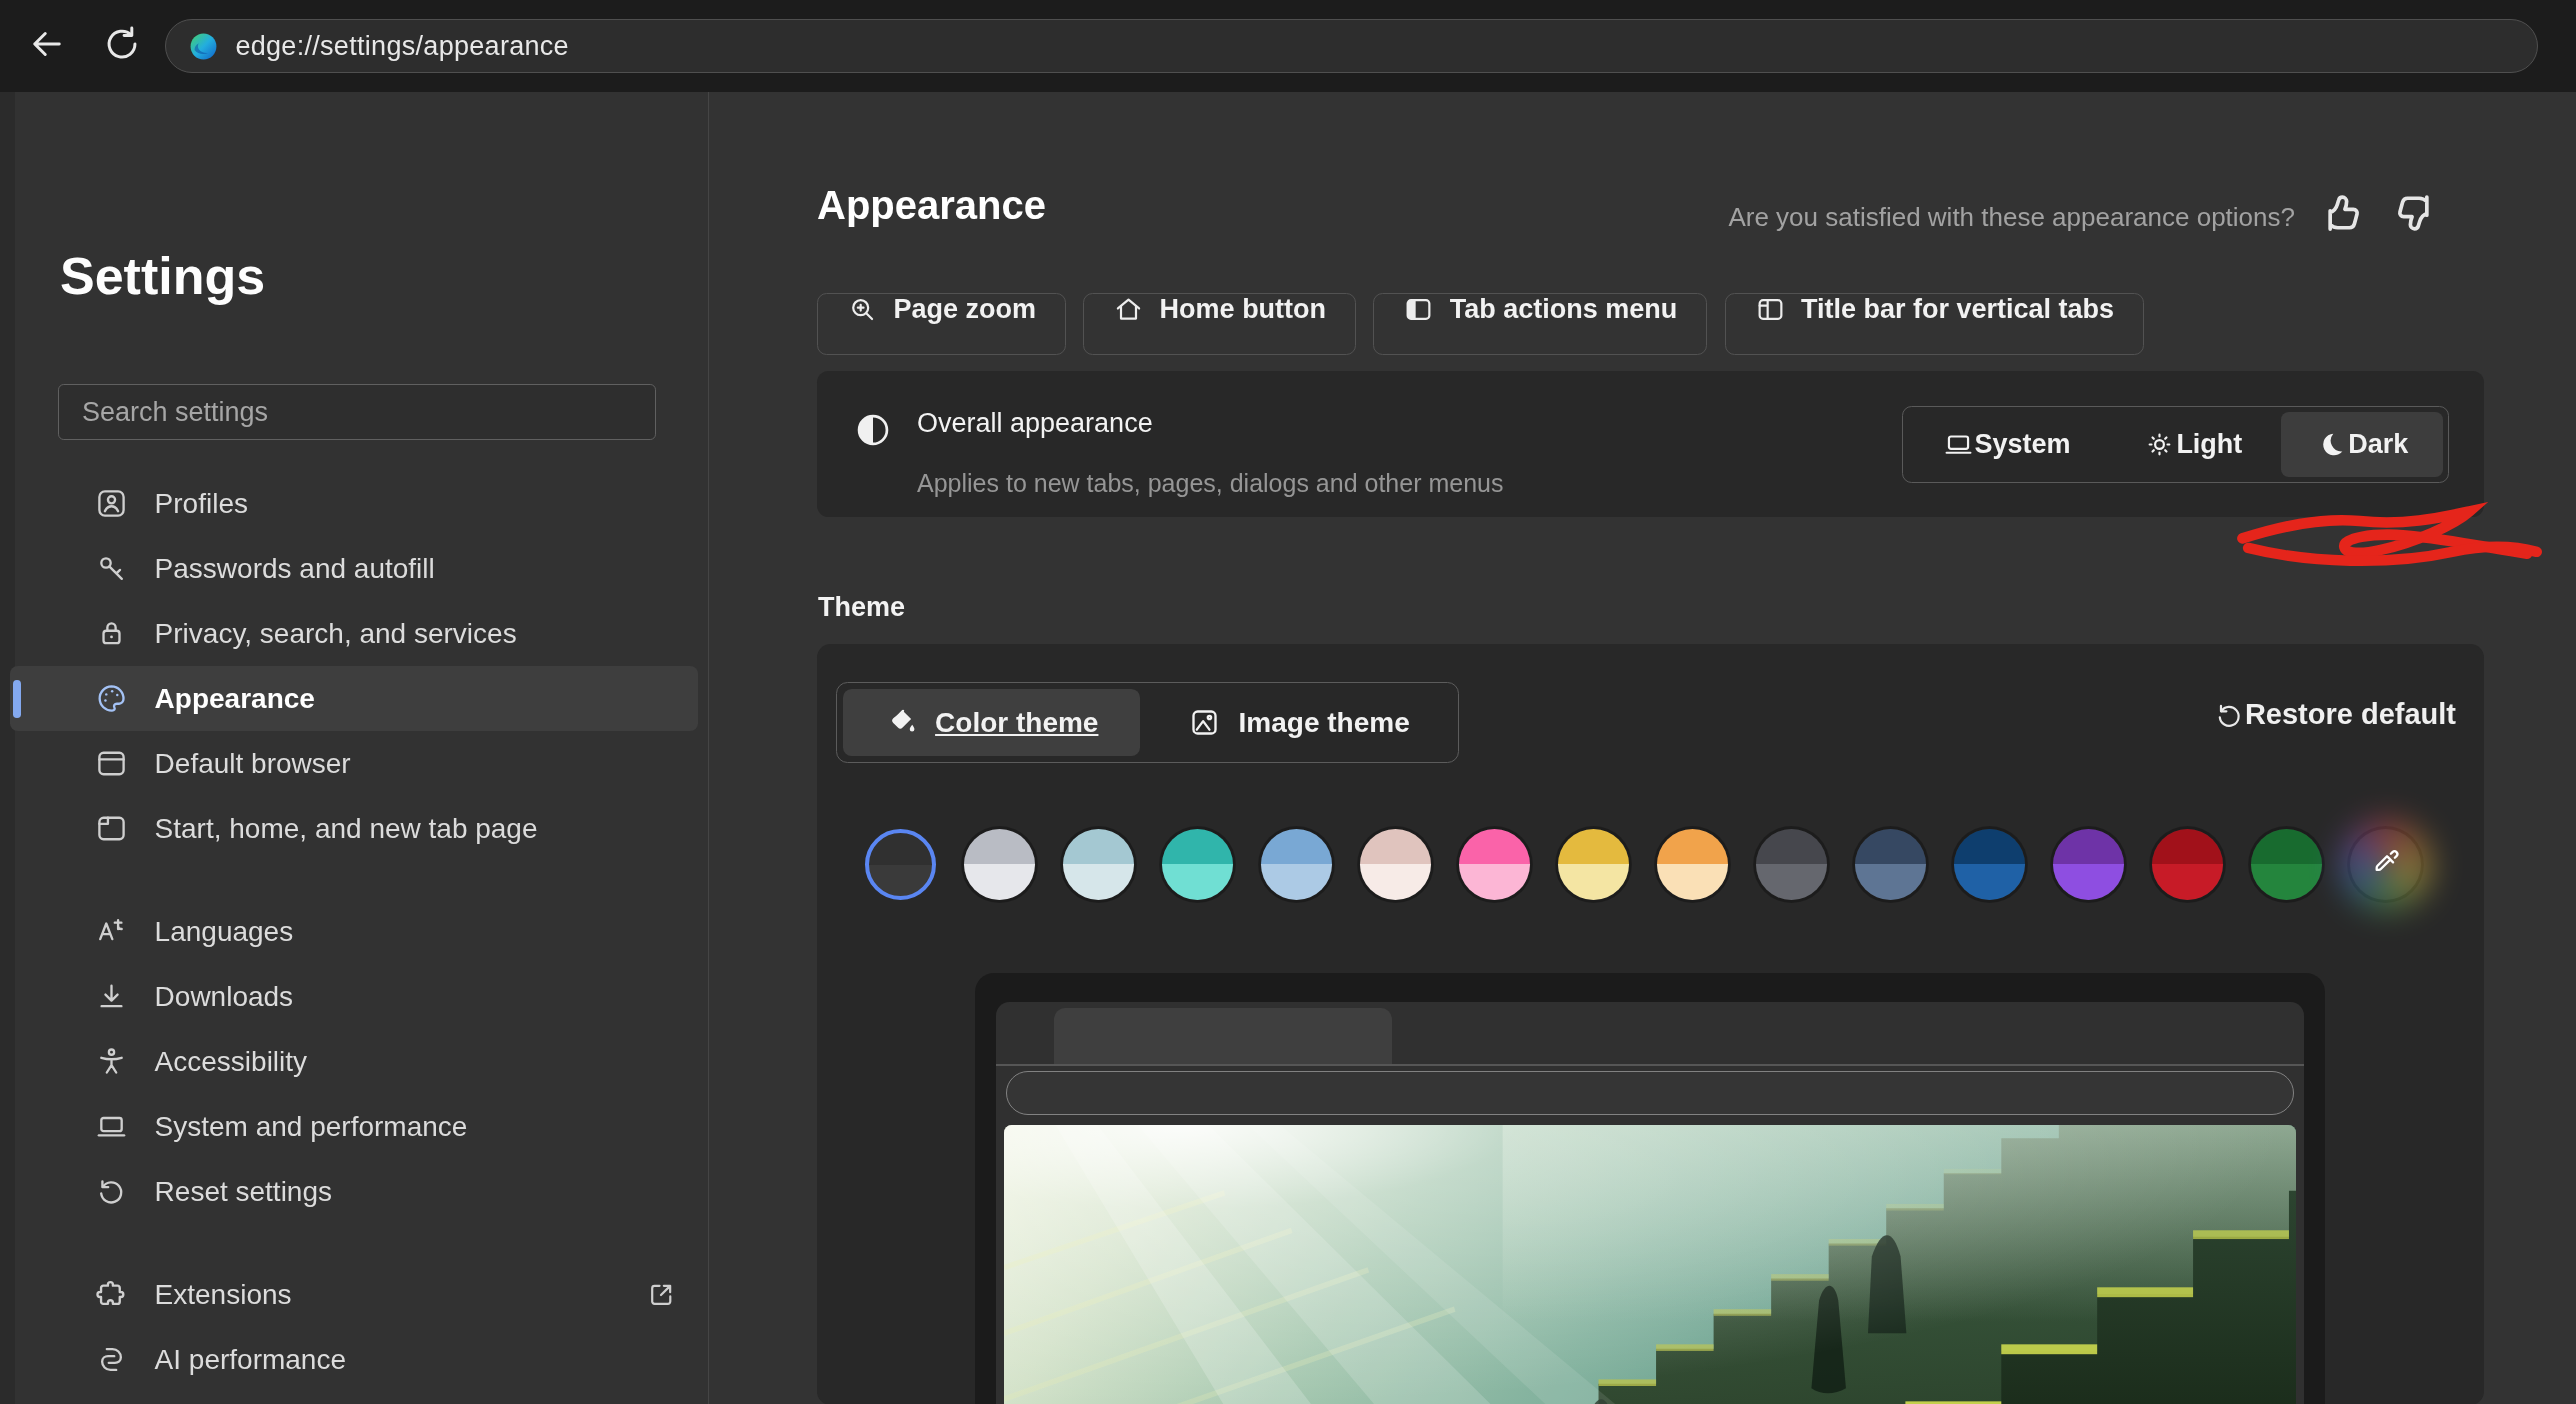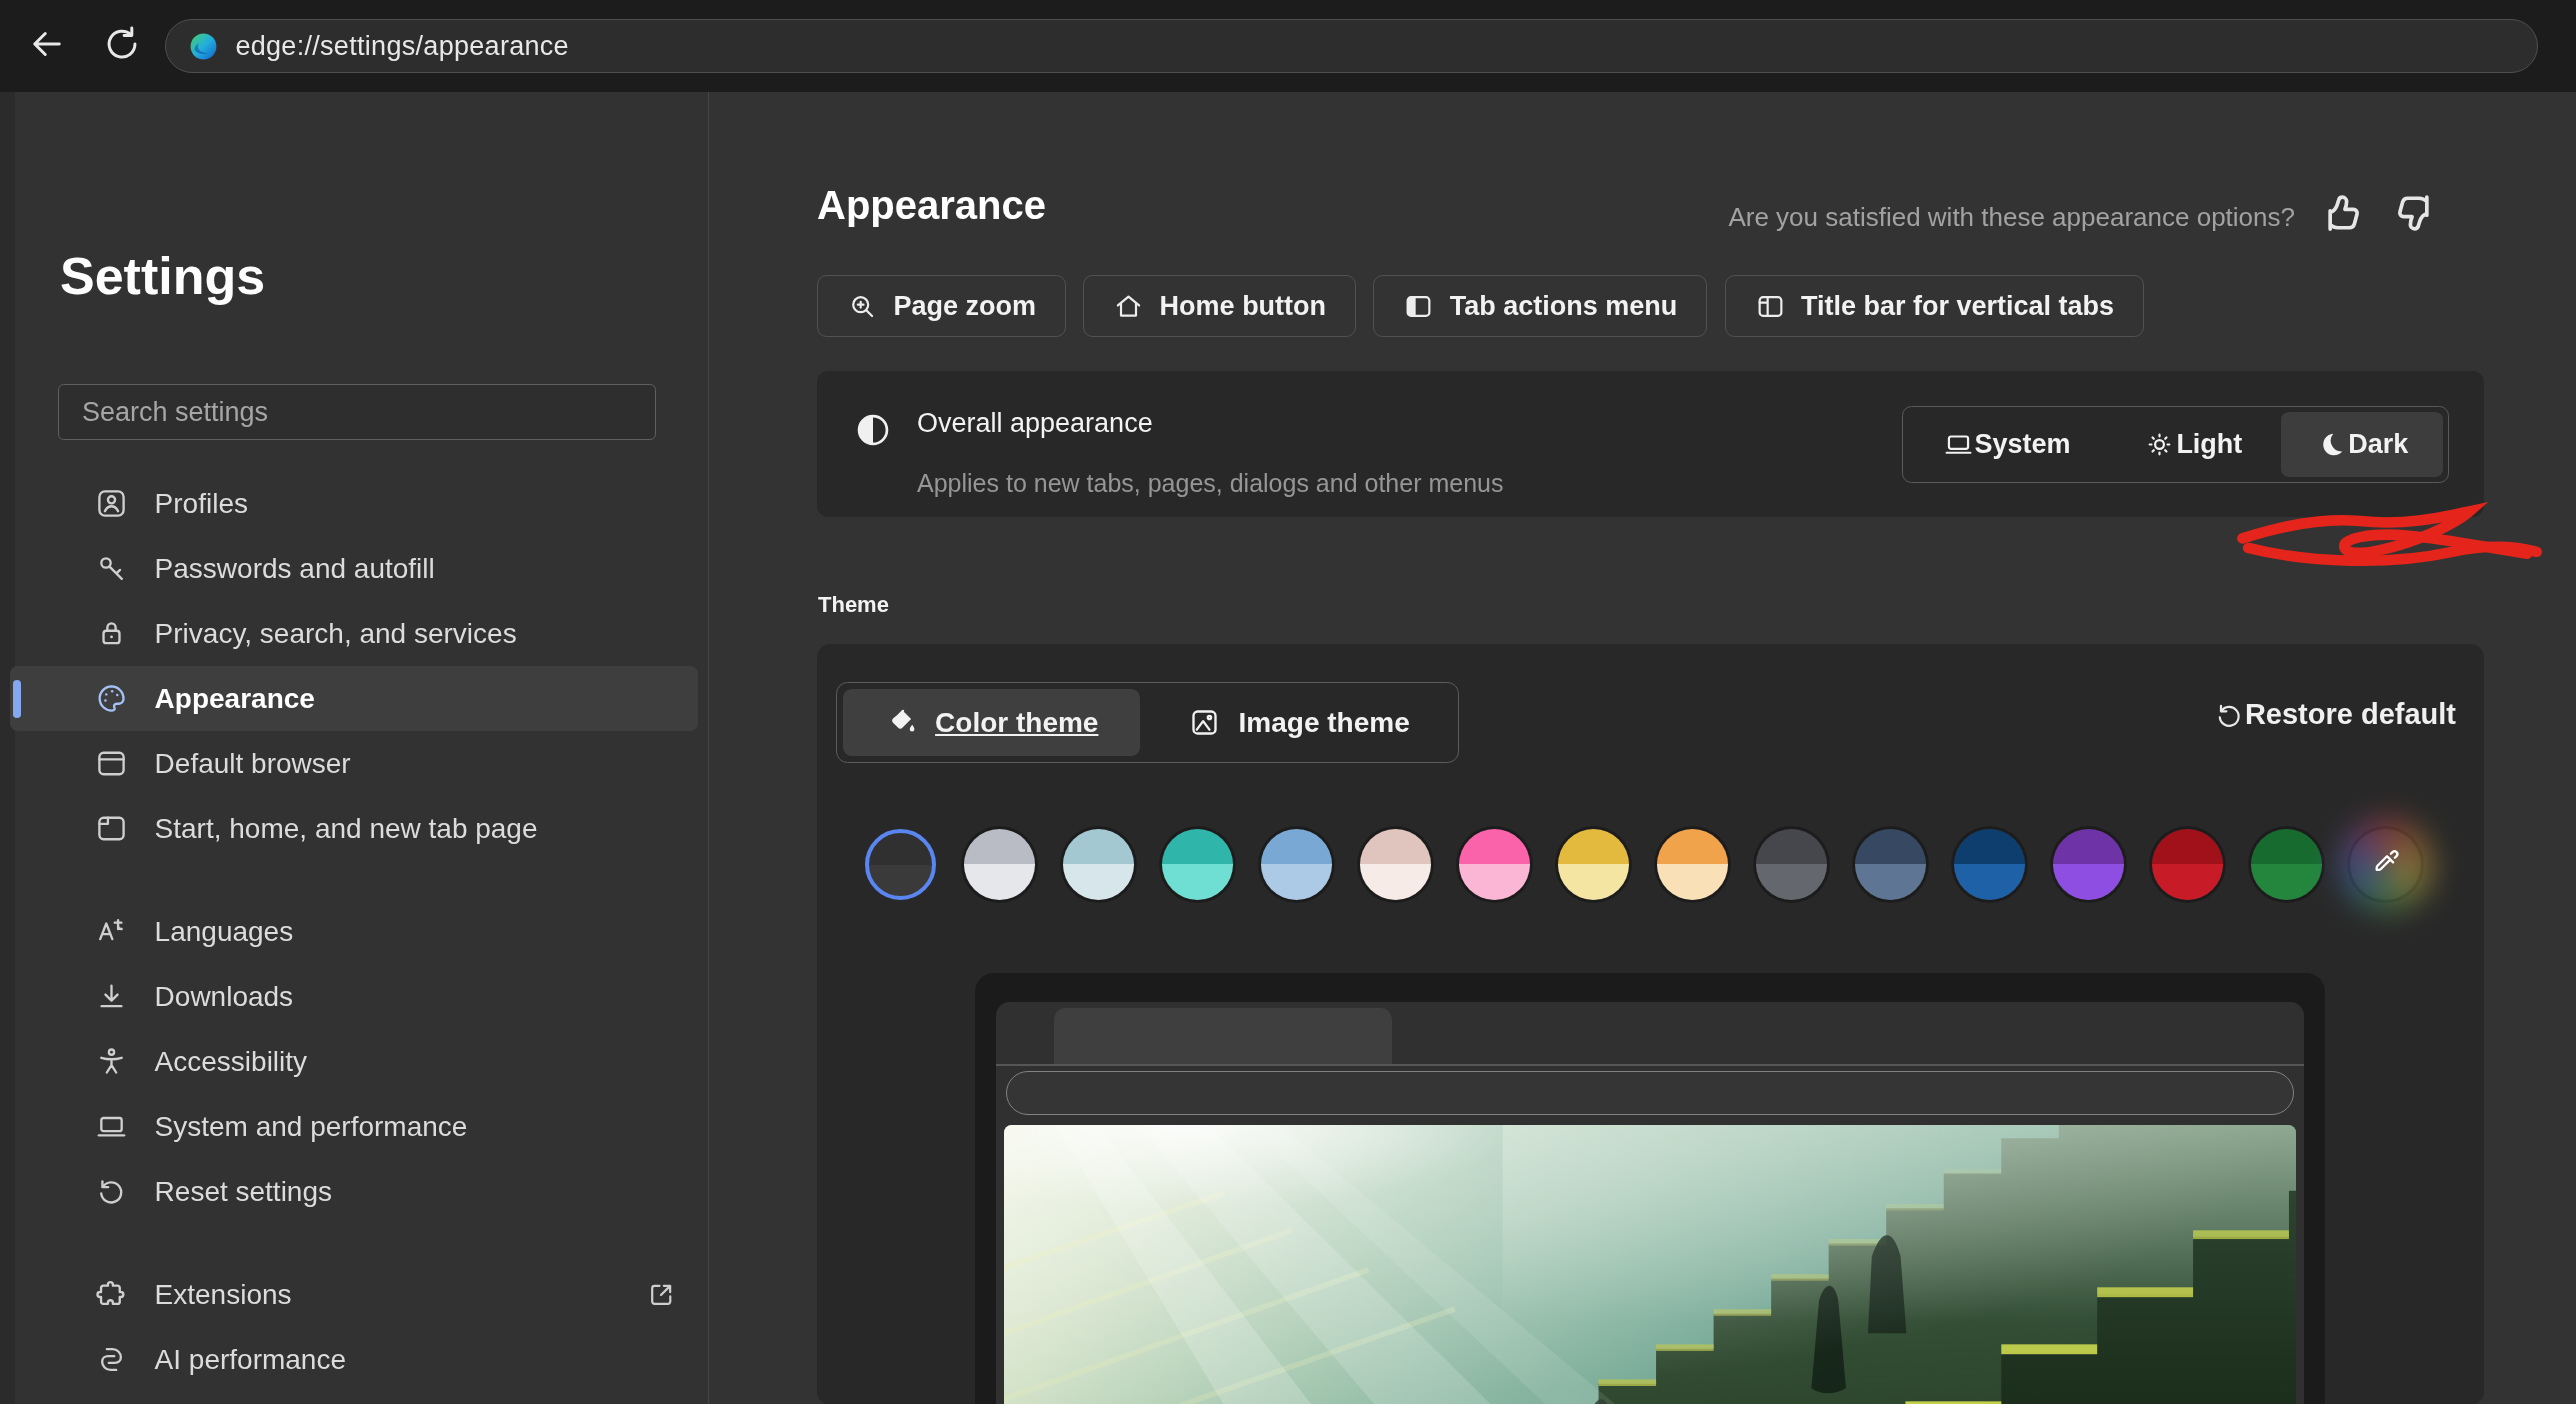--- a/index.html
+++ b/index.html
@@ -34,35 +34,35 @@
   .ext { margin-left:auto; width:31px; height:31px; color:#cfcfcf; flex:none; }
 
   
   .page-title { position:absolute; left:817px; top:183px; font-size:40px; font-weight:700; color:#ffffff; }
   .feedback-q { position:absolute; top:202px; right:281px; font-size:26px; color:#a2a2a2; }
   .thumb { position:absolute; top:187px; width:52px; height:52px; color:#e6e6e6; background:none; border:none; cursor:pointer; }
   #thumb-up { left:2315px; }
   #thumb-down { left:2390px; }
 
   .shortcuts { position:absolute; left:817px; top:275px; display:flex; gap:17.3px; }
-  .chip { height:62px; border:1.9px solid #525252; border-radius:9.6px; background:#333333; display:flex; align-items:center; gap:15.4px; padding:0 29px; font-size:27px; font-weight:700; color:#f2f2f2; cursor:pointer; font-family:"Liberation Sans",sans-serif; }
+  .chip { height:62px; border:1.9px solid #525252; border-radius:9.6px; background:#333333; display:flex; align-items:flex-start; gap:15.4px; padding:0 29px; font-size:27px; font-weight:700; color:#f2f2f2; cursor:pointer; font-family:"Liberation Sans",sans-serif;margin-top:18px; }
   .chip .cicon { width:31px; height:31px; flex:none; color:#ededed; }
 
   .oa-card { position:absolute; left:817px; top:371px; width:1667px; height:146px; background:#282828; border-radius:11.5px; }
   .oa-icon { position:absolute; left:37px; top:40px; width:38px; height:38px; color:#f0f0f0; }
   .oa-title { position:absolute; left:100px; top:37px; font-size:27px; color:#f3f3f3;text-align:right; }
   .oa-sub { position:absolute; left:100px; top:98px; font-size:25px; color:#969696; }
   .seg-control { position:absolute; right:35px; top:35px; height:77px; border:1.9px solid #5a5a5a; border-radius:9.6px; display:flex; align-items:stretch; padding:4.8px; gap:3.8px; }
   .seg { display:flex; align-items:center; gap:1px; padding:0 35px; border-radius:7.7px; font-size:27px; font-weight:700; color:#f2f2f2; cursor:pointer; }
   .seg.selected { background:#3d3d3d; }
   .seg .sicon { width:31px; height:31px; flex:none; }
 
   .scribble { position:absolute; left:2227px; top:494px; width:327px; height:81px; }
 
-  .theme-label { position:absolute; left:818px; top:592px; font-size:22px; font-weight:700; color:#f3f3f3; }
+  .theme-label { position:absolute; left:818px; top:592px; font-size:27px; font-weight:700; color:#f3f3f3; }
   .theme-card { position:absolute; left:817px; top:644px; width:1667px; height:761px; background:#282828; border-radius:13.5px; }
   .theme-tabs { position:absolute; left:19px; top:38px; height:81px; border:1.9px solid #5c5c5c; border-radius:11.5px; display:flex; align-items:stretch; padding:5.8px; gap:5.8px; }
   .ttab { display:flex; align-items:center; gap:17.3px; padding:0 42px; font-size:28px; font-weight:700; color:#f2f2f2; border-radius:8.7px; cursor:pointer; }
   .ttab.selected { background:#3f3f3f;text-decoration:underline; }
   .ttab .ticon { width:33px; height:33px; flex:none; }
   .restore { position:absolute; right:28px; top:54px; display:flex; align-items:flex-end; background:none; border:none; cursor:pointer; color:#f0f0f0; font-family:"Liberation Sans",sans-serif; }
   .restore .ricon { width:31px; height:31px; color:#e9e9e9; }
   .restore .rlabel { font-size:29px; font-weight:700; }
 
   .swatches { position:absolute; left:48px; top:185px; display:flex; gap:28px; align-items:center; }

